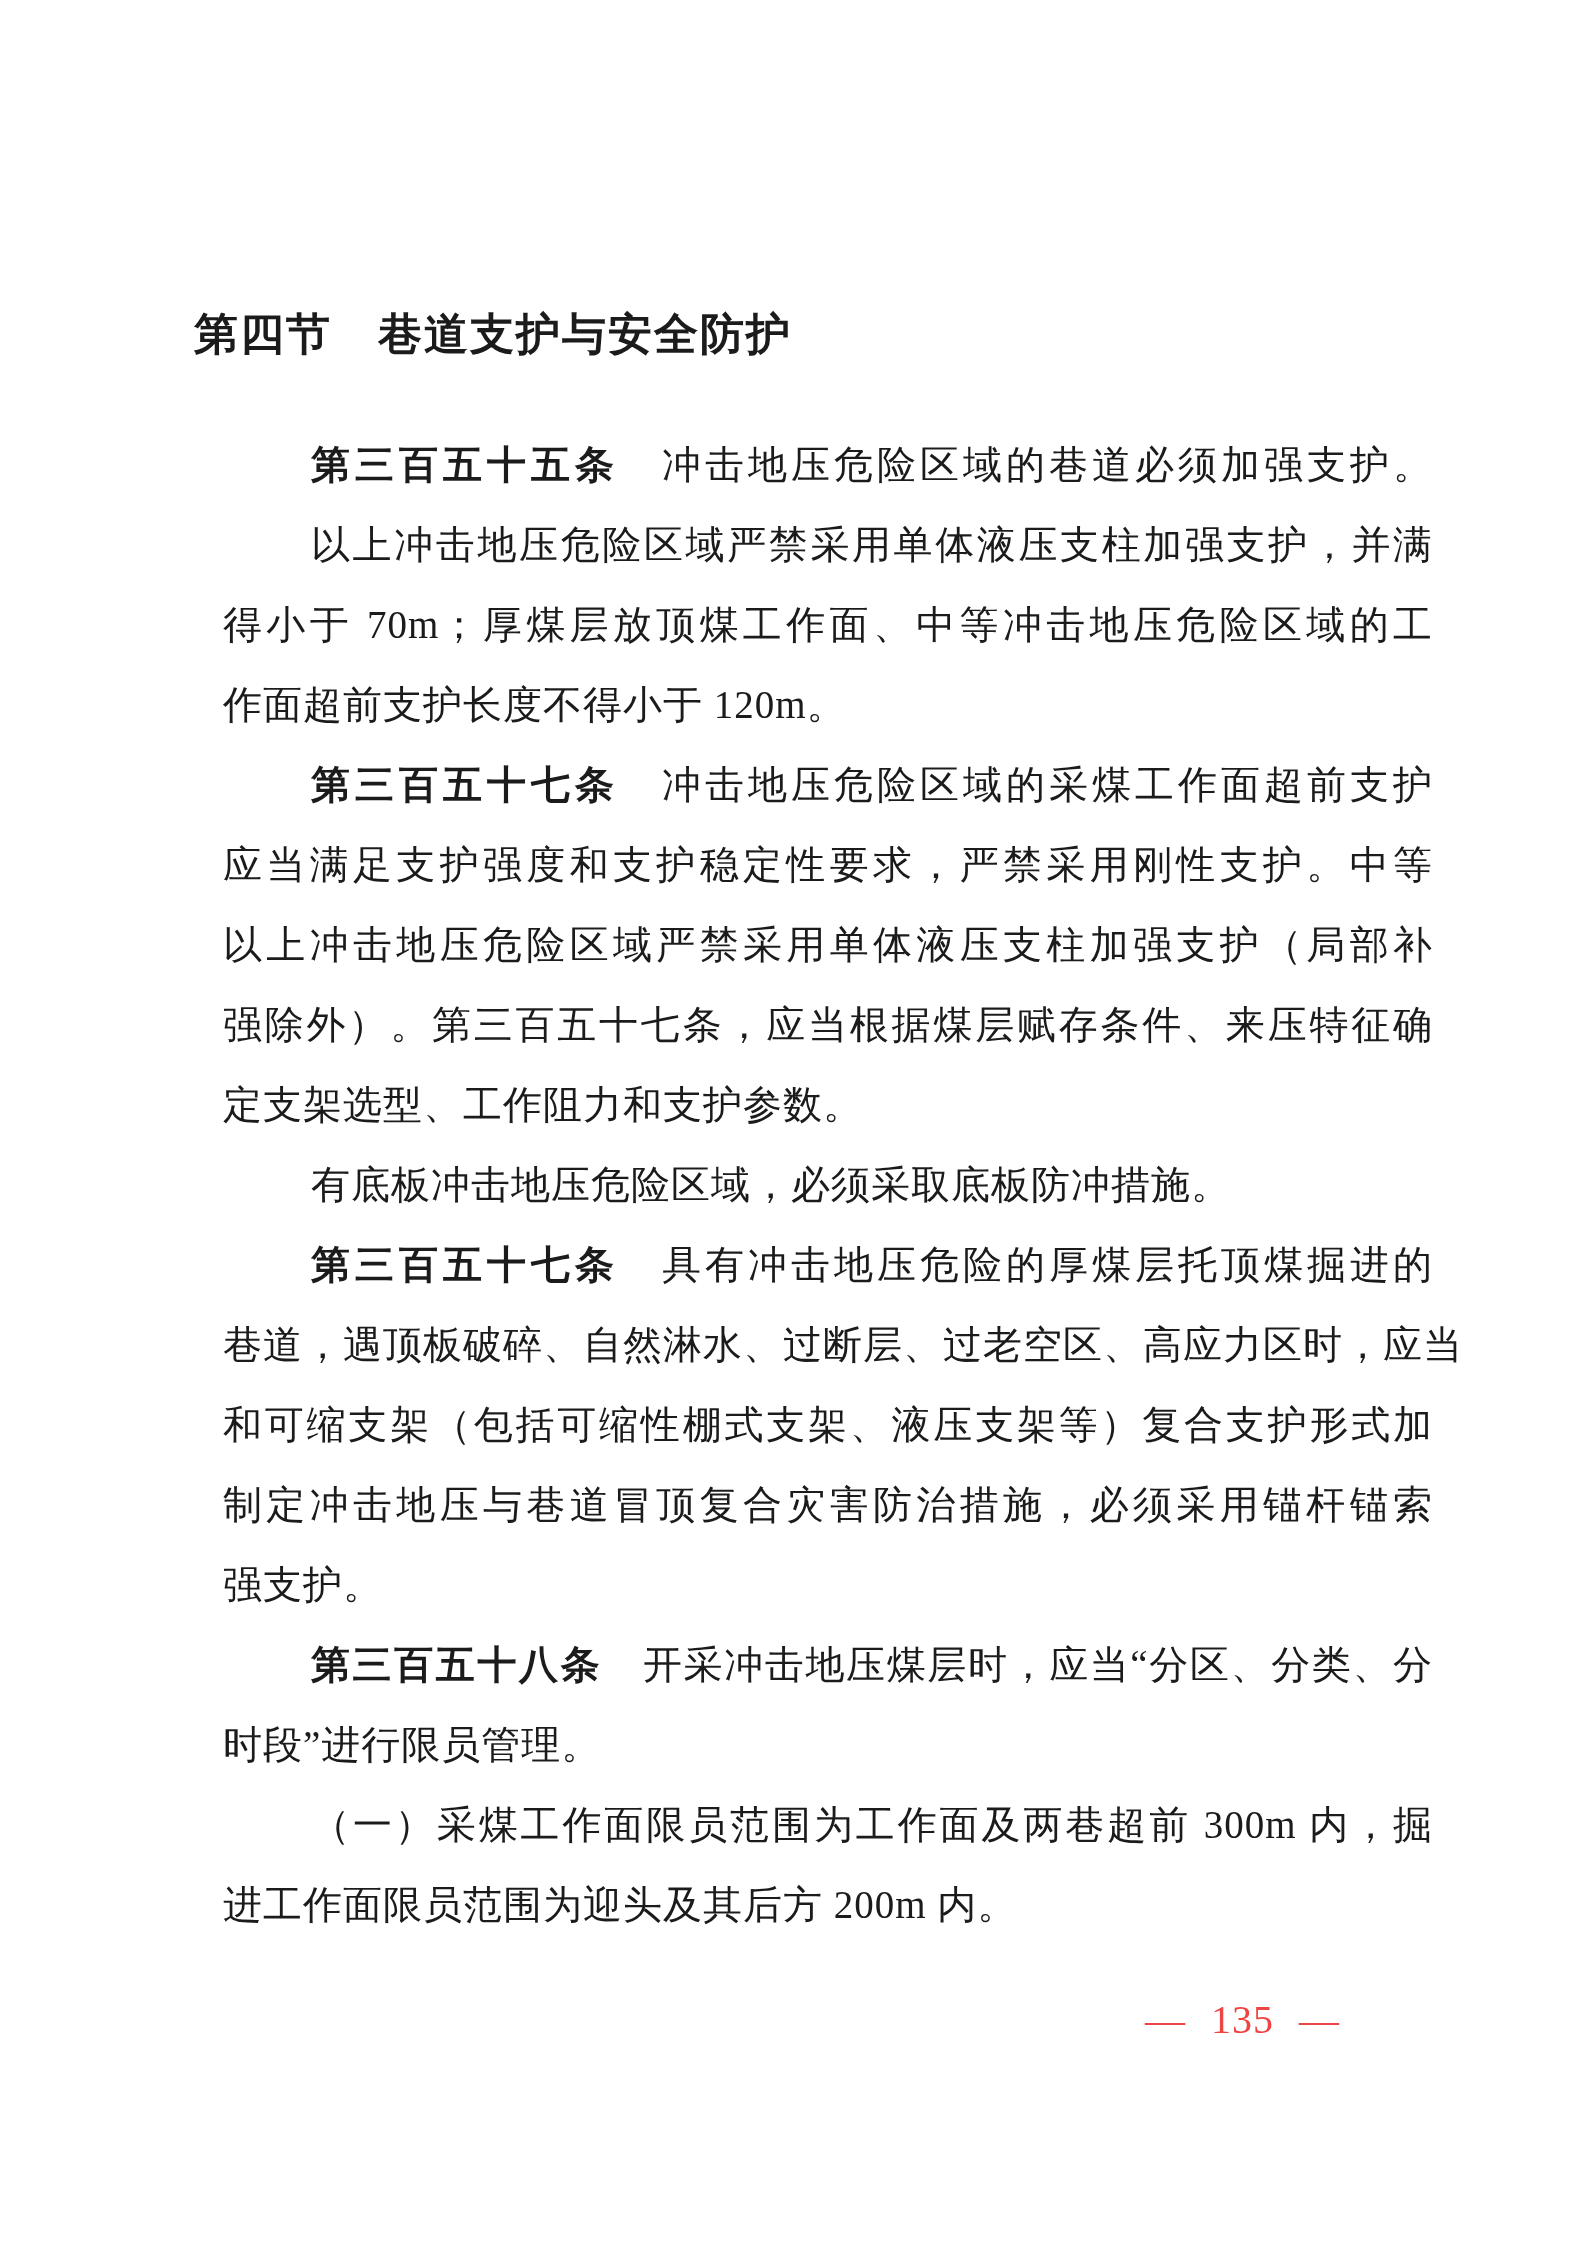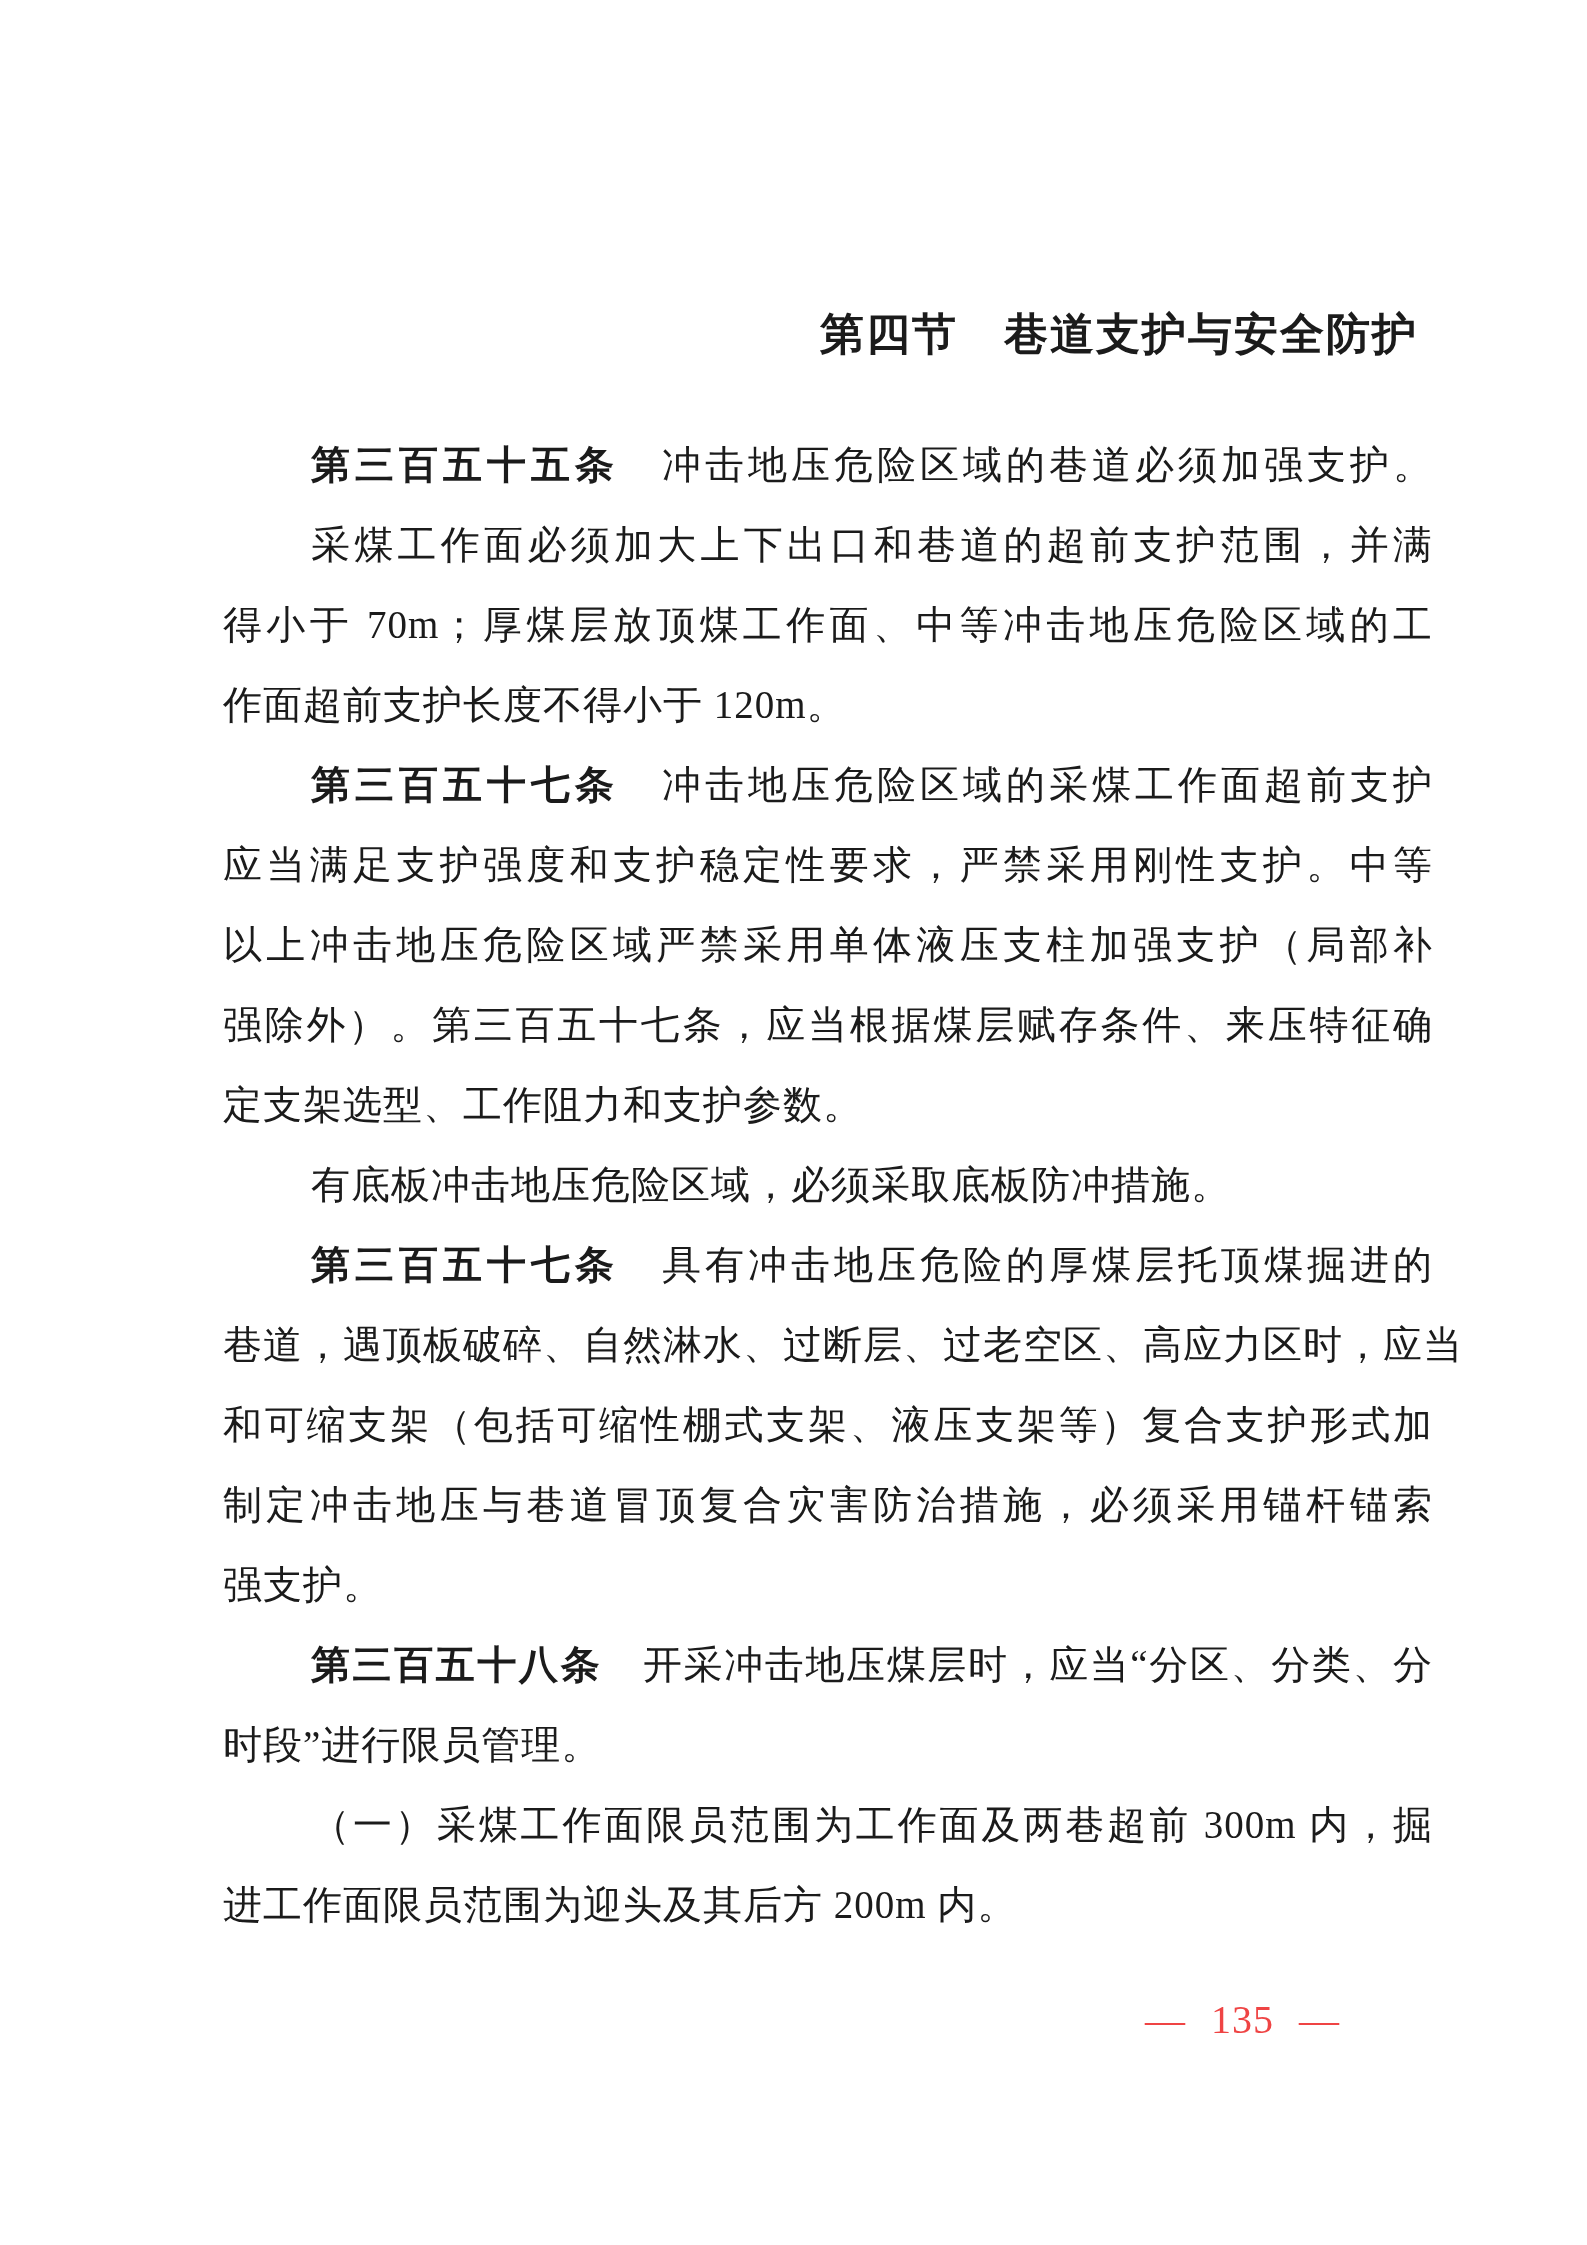--- a/index.html
+++ b/index.html
@@ -12,25 +12,25 @@
     width: 1587px;
     height: 2245px;
     background: #ffffff;
     color: #1b1b1b;
     font-family: "Liberation Serif", "DejaVu Serif", serif;
     overflow: hidden;
   }
   .section-title {
     position: absolute;
     top: 300px;
-    left: 188px;
+    left: 194px;
     width: 1230px;
     height: 70px;
     line-height: 70px;
-    text-align: right;
+    text-align: left;
     font-size: 44px;
     font-weight: bold;
     letter-spacing: 2px;
     white-space: nowrap;
   }
   .doc-body {
     position: absolute;
     left: 187px;
     top: 425px;
     width: 1210px;
@@ -70,21 +70,21 @@
 </style>
 </head>
 <body>
 
 <div class="page">
 
   <div class="section-title">第四节　巷道支护与安全防护</div>
 
   <div class="doc-body" id="doc-body">
       <div class="line indent fill"><b class="art">第三百五十五条</b>　冲击地压危险区域的巷道必须加强支护。</div>
-      <div class="line indent fill">采煤工作面必须加大上下出口和巷道的超前支护范围，并满</div>
+      <div class="line indent fill">以上冲击地压危险区域严禁采用单体液压支柱加强支护，并满</div>
       <div class="line fill">得小于 70m；厚煤层放顶煤工作面、中等冲击地压危险区域的工</div>
       <div class="line">作面超前支护长度不得小于 120m。</div>
       <div class="line indent fill"><b class="art">第三百五十七条</b>　冲击地压危险区域的采煤工作面超前支护</div>
       <div class="line fill">应当满足支护强度和支护稳定性要求，严禁采用刚性支护。中等</div>
       <div class="line fill">以上冲击地压危险区域严禁采用单体液压支柱加强支护（局部补</div>
       <div class="line fill">强除外）。第三百五十七条，应当根据煤层赋存条件、来压特征确</div>
       <div class="line">定支架选型、工作阻力和支护参数。</div>
       <div class="line indent">有底板冲击地压危险区域，必须采取底板防冲措施。</div>
       <div class="line indent fill"><b class="art">第三百五十七条</b>　具有冲击地压危险的厚煤层托顶煤掘进的</div>
       <div class="line fill">巷道，遇顶板破碎、自然淋水、过断层、过老空区、高应力区时，应当</div>

